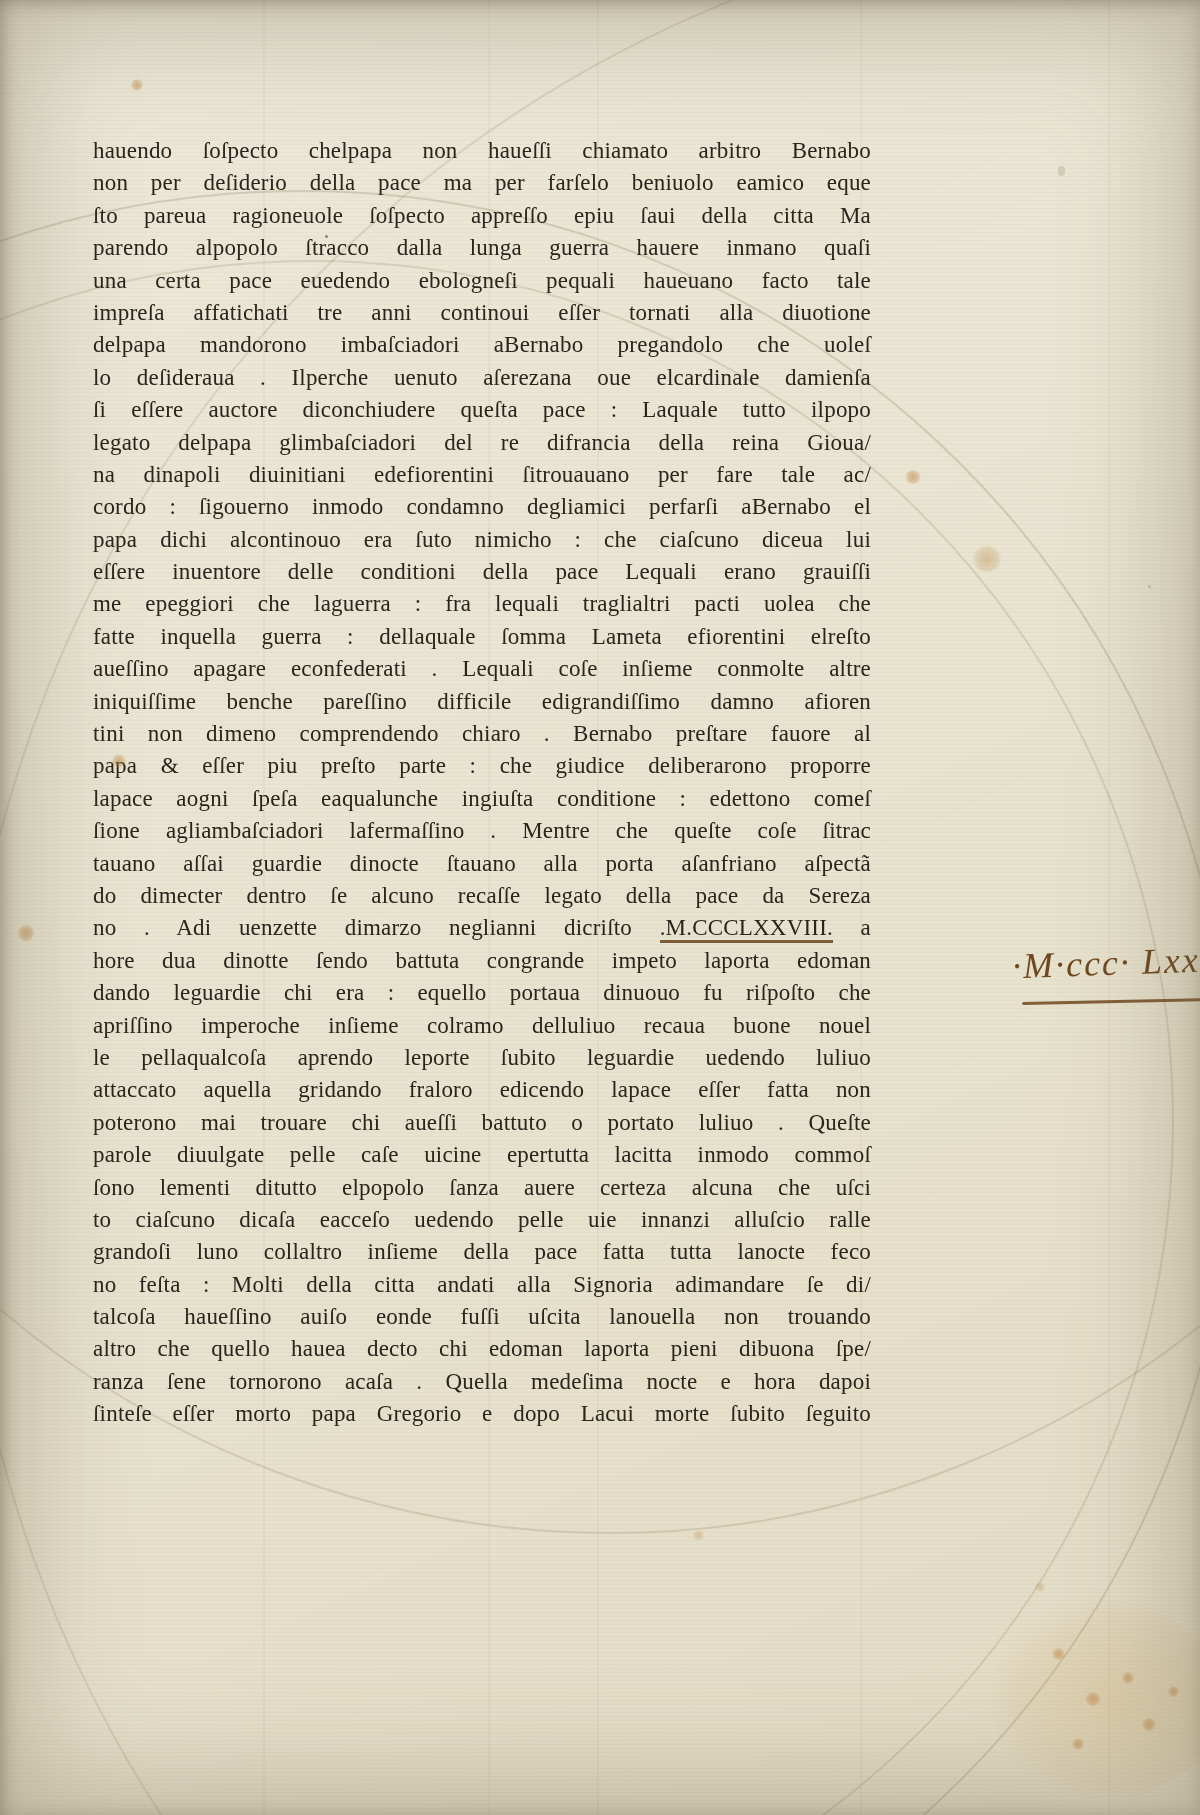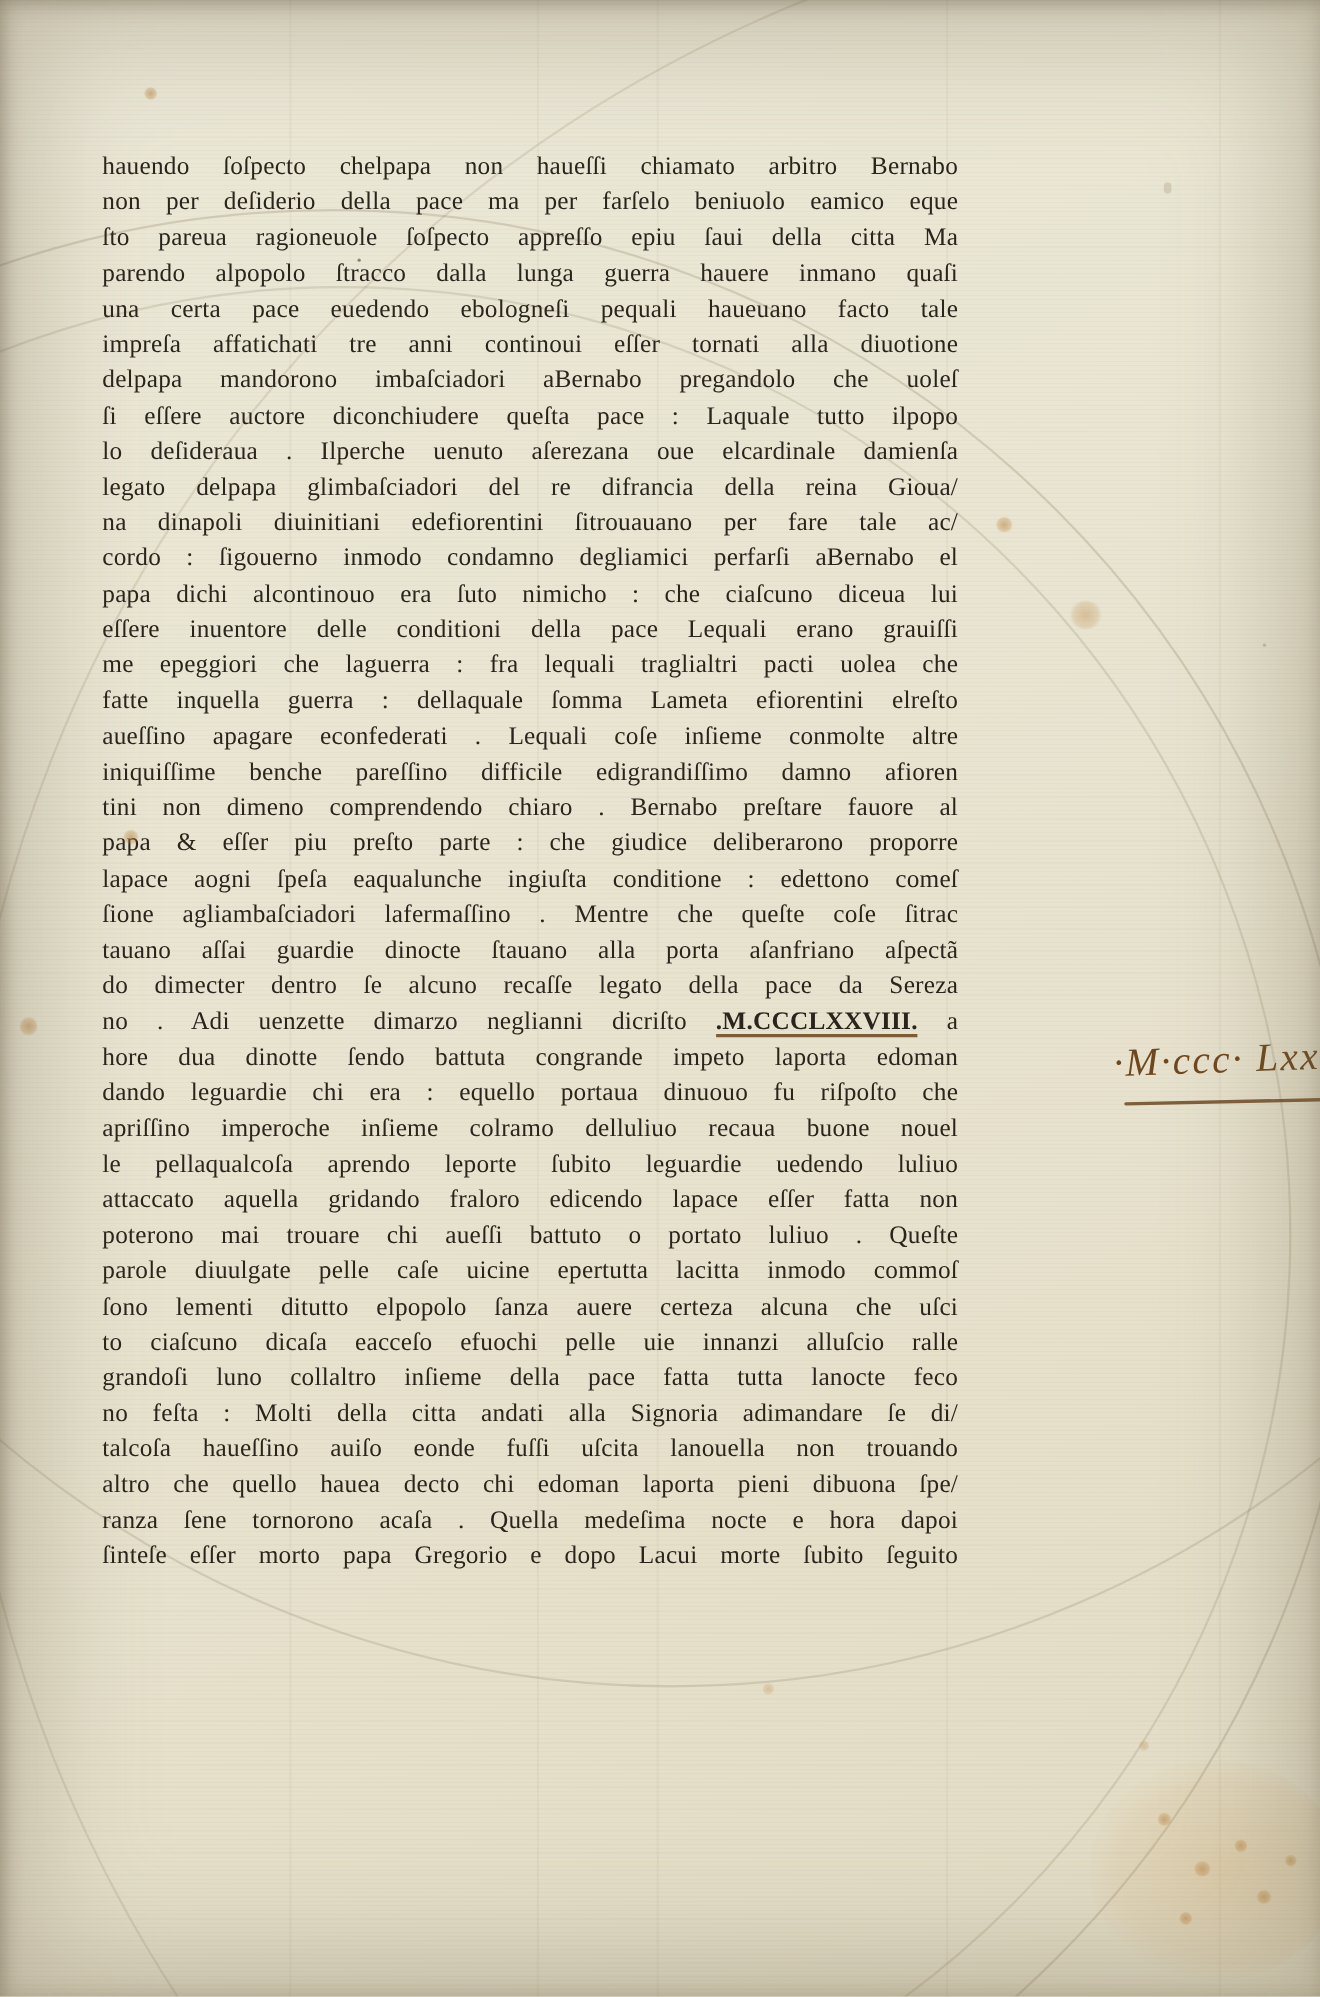--- a/index.html
+++ b/index.html
@@ -27,21 +27,20 @@
   
   .text-block{position:absolute;left:93px;top:135px;width:778px;}
   .line{
     height:32.4px;line-height:32.4px;font-size:23px;
     color:var(--ink,#2a241c);
     text-align:justify;text-align-last:justify;white-space:nowrap;
     letter-spacing:0.2px;
   }
   .date-underline{
     border-bottom:3px solid rgba(101,62,25,0.82);
-    font-weight:bold;
   }
   
   .marginal-note{
     position:absolute;left:1012px;top:942px;
     font-size:36px;font-style:italic;letter-spacing:2px;
     color:var(--annotation_ink,#71481f);
     transform:rotate(-2deg);white-space:nowrap;
   }
   .note-underline{
     position:absolute;left:1022px;top:1000px;width:190px;height:3px;
@@ -84,22 +83,22 @@
   <div class="stamp-circle c4"></div>
 
   <div class="text-block">
       <div class="line">hauendo ſoſpecto chelpapa non haueſſi chiamato arbitro Bernabo</div>
       <div class="line">non per deſiderio della pace ma per farſelo beniuolo eamico eque</div>
       <div class="line">ſto pareua ragioneuole ſoſpecto appreſſo epiu ſaui della citta Ma</div>
       <div class="line">parendo alpopolo ſtracco dalla lunga guerra hauere inmano quaſi</div>
       <div class="line">una certa pace euedendo ebologneſi pequali haueuano facto tale</div>
       <div class="line">impreſa affatichati tre anni continoui eſſer tornati alla diuotione</div>
       <div class="line">delpapa mandorono imbaſciadori aBernabo pregandolo che uoleſ</div>
+      <div class="line">lo deſideraua . Ilperche uenuto aſerezana oue elcardinale damienſa</div>
       <div class="line">ſi eſſere auctore diconchiudere queſta pace : Laquale tutto ilpopo</div>
-      <div class="line">lo deſideraua . Ilperche uenuto aſerezana oue elcardinale damienſa</div>
       <div class="line">legato delpapa glimbaſciadori del re difrancia della reina Gioua/</div>
       <div class="line">na dinapoli diuinitiani edefiorentini ſitrouauano per fare tale ac/</div>
       <div class="line">cordo : ſigouerno inmodo condamno degliamici perfarſi aBernabo el</div>
       <div class="line">papa dichi alcontinouo era ſuto nimicho : che ciaſcuno diceua lui</div>
       <div class="line">eſſere inuentore delle conditioni della pace Lequali erano grauiſſi</div>
       <div class="line">me epeggiori che laguerra : fra lequali traglialtri pacti uolea che</div>
       <div class="line">fatte inquella guerra : dellaquale ſomma Lameta efiorentini elreſto</div>
       <div class="line">aueſſino apagare econfederati . Lequali coſe inſieme conmolte altre</div>
       <div class="line">iniquiſſime benche pareſſino difficile edigrandiſſimo damno afioren</div>
       <div class="line">tini non dimeno comprendendo chiaro . Bernabo preſtare fauore al</div>
@@ -110,21 +109,21 @@
       <div class="line">do dimecter dentro ſe alcuno recaſſe legato della pace da Sereza</div>
       <div class="line">no . Adi uenzette dimarzo neglianni dicriſto <span class="date-underline">.M.CCCLXXVIII.</span> a</div>
       <div class="line">hore dua dinotte ſendo battuta congrande impeto laporta edoman</div>
       <div class="line">dando leguardie chi era : equello portaua dinuouo fu riſpoſto che</div>
       <div class="line">apriſſino imperoche inſieme colramo delluliuo recaua buone nouel</div>
       <div class="line">le pellaqualcoſa aprendo leporte ſubito leguardie uedendo luliuo</div>
       <div class="line">attaccato aquella gridando fraloro edicendo lapace eſſer fatta non</div>
       <div class="line">poterono mai trouare chi aueſſi battuto o portato luliuo . Queſte</div>
       <div class="line">parole diuulgate pelle caſe uicine epertutta lacitta inmodo commoſ</div>
       <div class="line">ſono lementi ditutto elpopolo ſanza auere certeza alcuna che uſci</div>
-      <div class="line">to ciaſcuno dicaſa eacceſo efuochi pelle uie innanzi alluſcio ralle</div>
+      <div class="line">to ciaſcuno dicaſa eacceſo uedendo pelle uie innanzi alluſcio ralle</div>
       <div class="line">grandoſi luno collaltro inſieme della pace fatta tutta lanocte feco</div>
       <div class="line">no feſta : Molti della citta andati alla Signoria adimandare ſe di/</div>
       <div class="line">talcoſa haueſſino auiſo eonde fuſſi uſcita lanouella non trouando</div>
       <div class="line">altro che quello hauea decto chi edoman laporta pieni dibuona ſpe/</div>
       <div class="line">ranza ſene tornorono acaſa . Quella medeſima nocte e hora dapoi</div>
       <div class="line">ſinteſe eſſer morto papa Gregorio e dopo Lacui morte ſubito ſeguito</div>
     </div>
 
   <div class="marginal-note">·M·ccc· Lxx</div>
   <div class="note-underline"></div>

